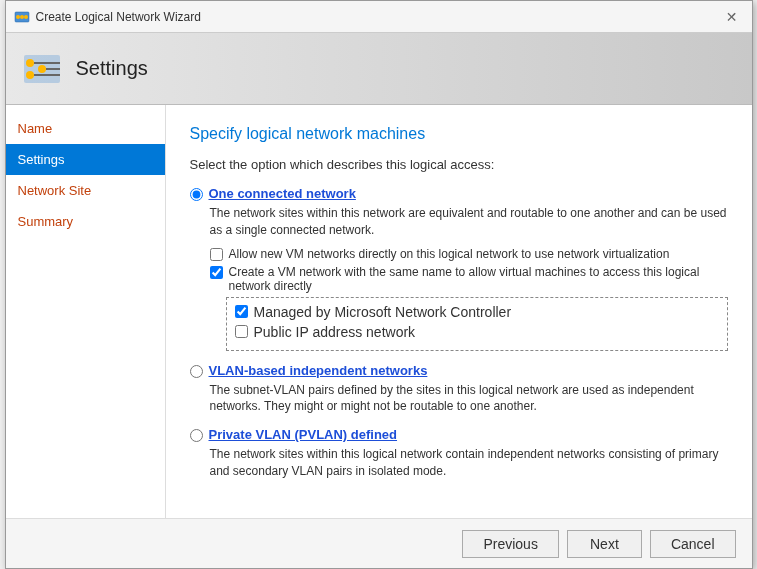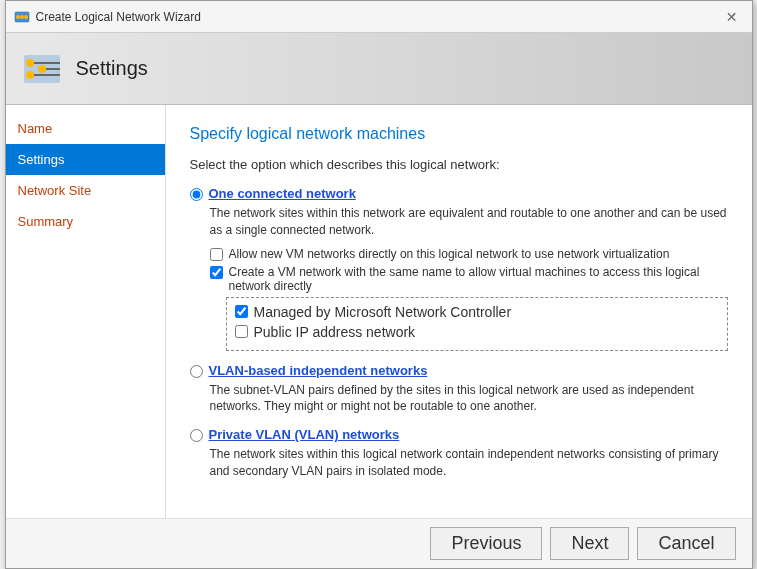--- a/index.html
+++ b/index.html
@@ -173,21 +173,21 @@
       padding: 10px 16px;
       display: flex;
       justify-content: flex-end;
       gap: 8px;
       background: #f5f5f5;
       height: 50px;
       align-items: center;
     }
     .btn {
       padding: 5px 20px;
-      font-size: 18px;
+      font-size: 14px;
       cursor: pointer;
       border: 1px solid #aaa;
       background: #f0f0f0;
       color: #333;
       min-width: 75px;
     }
     .btn.primary {
       background: #f0f0f0;
       border-color: #aaa;
     }
@@ -237,21 +237,21 @@
 
     <div class="sidebar">
       <div class="sidebar-item">Name</div>
       <div class="sidebar-item active">Settings</div>
       <div class="sidebar-item">Network Site</div>
       <div class="sidebar-item">Summary</div>
     </div>
 
     <div class="main-content">
       <div class="section-title">Specify logical network machines</div>
-      <div class="description">Select the option which describes this logical network:</div>
+      <div class="description">Select the option which describes this logical access:</div>
 
       <div class="option-group">
         <div class="radio-option">
           <input type="radio" name="network-type" id="one-connected" checked="" style="">
           <label for="one-connected" class="radio-label bold">One connected network</label>
         </div>
         <div class="option-desc">The network sites within this network are equivalent and routable to one another and can be used as a single connected network.</div>
 
         <div class="checkbox-row">
           <input type="checkbox" id="allow-vm-networks" style="">
@@ -279,21 +279,21 @@
         <div class="radio-option">
           <input type="radio" name="network-type" id="vlan-based" style="">
           <label for="vlan-based" class="radio-label bold">VLAN-based independent networks</label>
         </div>
         <div class="option-desc">The subnet-VLAN pairs defined by the sites in this logical network are used as independent networks. They might or might not be routable to one another.</div>
       </div>
 
       <div class="option-group">
         <div class="radio-option">
           <input type="radio" name="network-type" id="private-vlan" style="">
-          <label for="private-vlan" class="radio-label bold">Private VLAN (VLAN) networks</label>
+          <label for="private-vlan" class="radio-label bold">Private VLAN (PVLAN) defined</label>
         </div>
         <div class="option-desc">The network sites within this logical network contain independent networks consisting of primary and secondary VLAN pairs in isolated mode.</div>
       </div>
     </div>
   </div>
 
   <div class="footer">
     <button class="btn">Previous</button>
     <button class="btn primary">Next</button>
     <button class="btn">Cancel</button>

